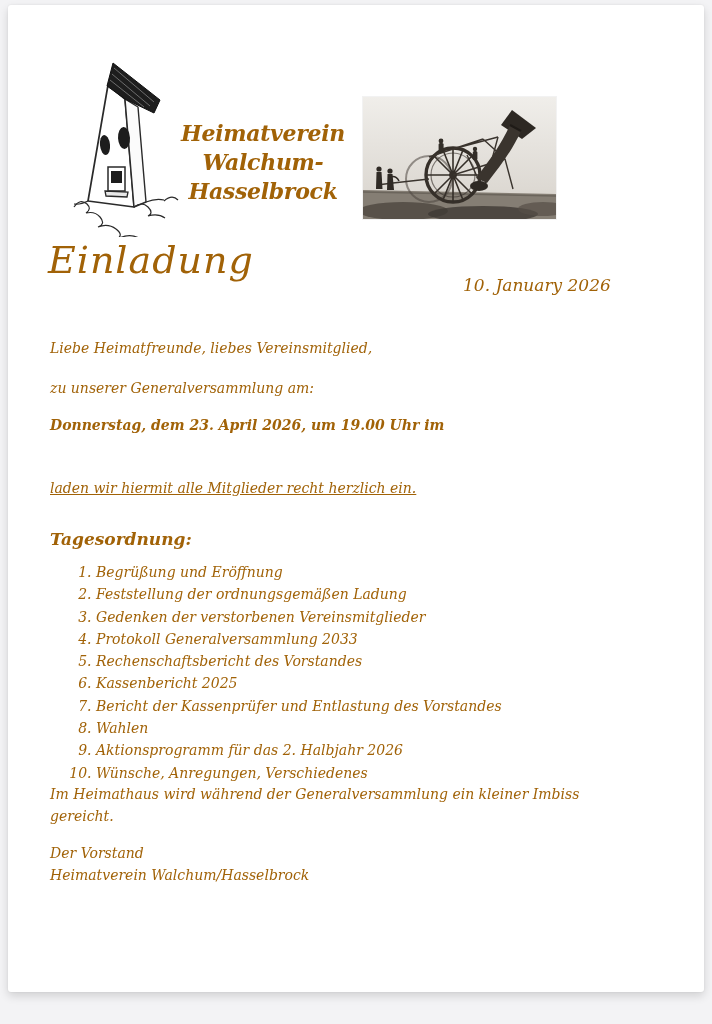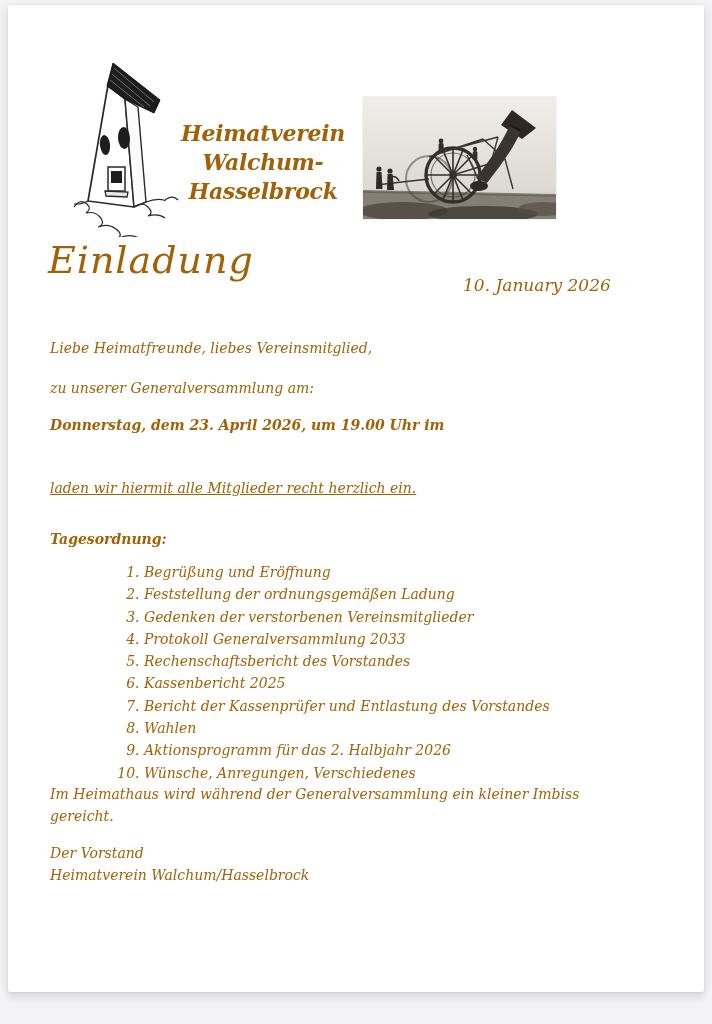--- a/index.html
+++ b/index.html
@@ -40,24 +40,24 @@
     font-weight:normal;
     letter-spacing:1px;
   }
   .doc-date { left:455px; top:270px; font-size:17px; }
   
   .body-text { left:42px; width:630px; font-size:14px; line-height:22px; }
   .p-salutation { top:332px; }
   .p-intro     { top:372px; }
   .p-event     { top:409px; font-weight:bold; }
   .p-invite    { top:472px;text-decoration:underline; }
-  .p-agenda-h  { top:523px; font-weight:bold; font-size:14px; }
+  .p-agenda-h  { top:523px; font-weight:bold; font-size:17px; }
   .agenda-wrap { top:556px; }
   .agenda-wrap ol { list-style:decimal; padding-left:46px; }
-  .agenda-wrap li { line-height:22.3px;margin-left:48px; }
+  .agenda-wrap li { line-height:22.3px; }
   .p-note      { top:778px; }
   .p-closing   { top:837px; }
 </style>
 </head>
 <body>
 
 <div class="page">
 
   <svg class="abs tower-svg" viewBox="0 0 128 182">
 

